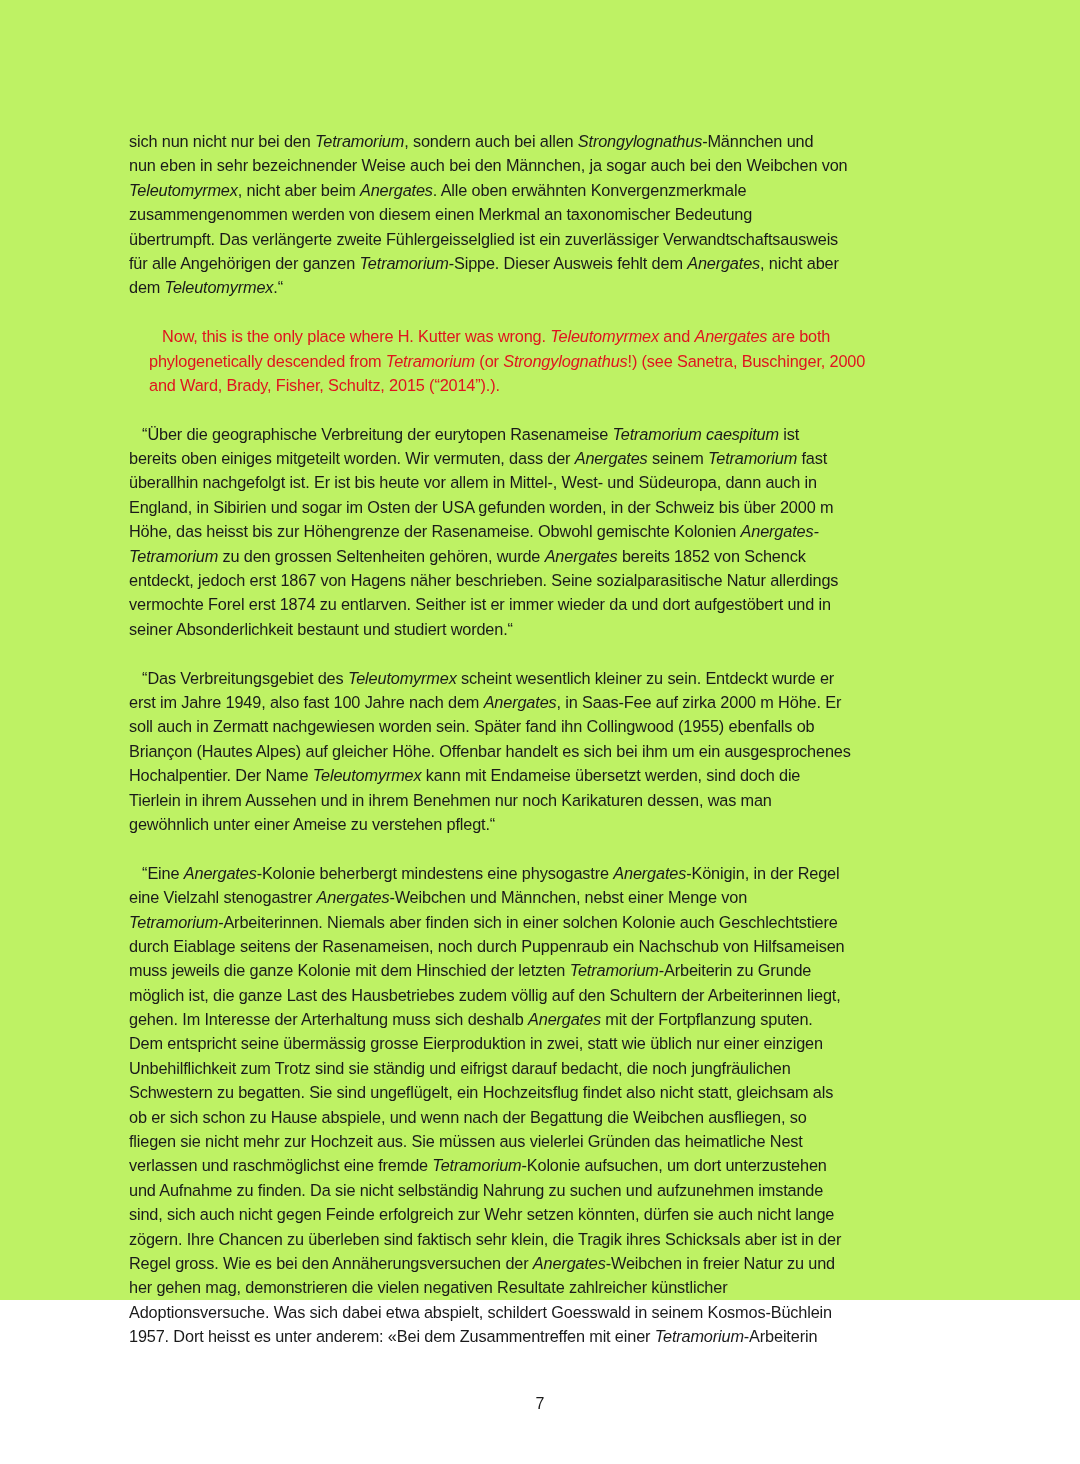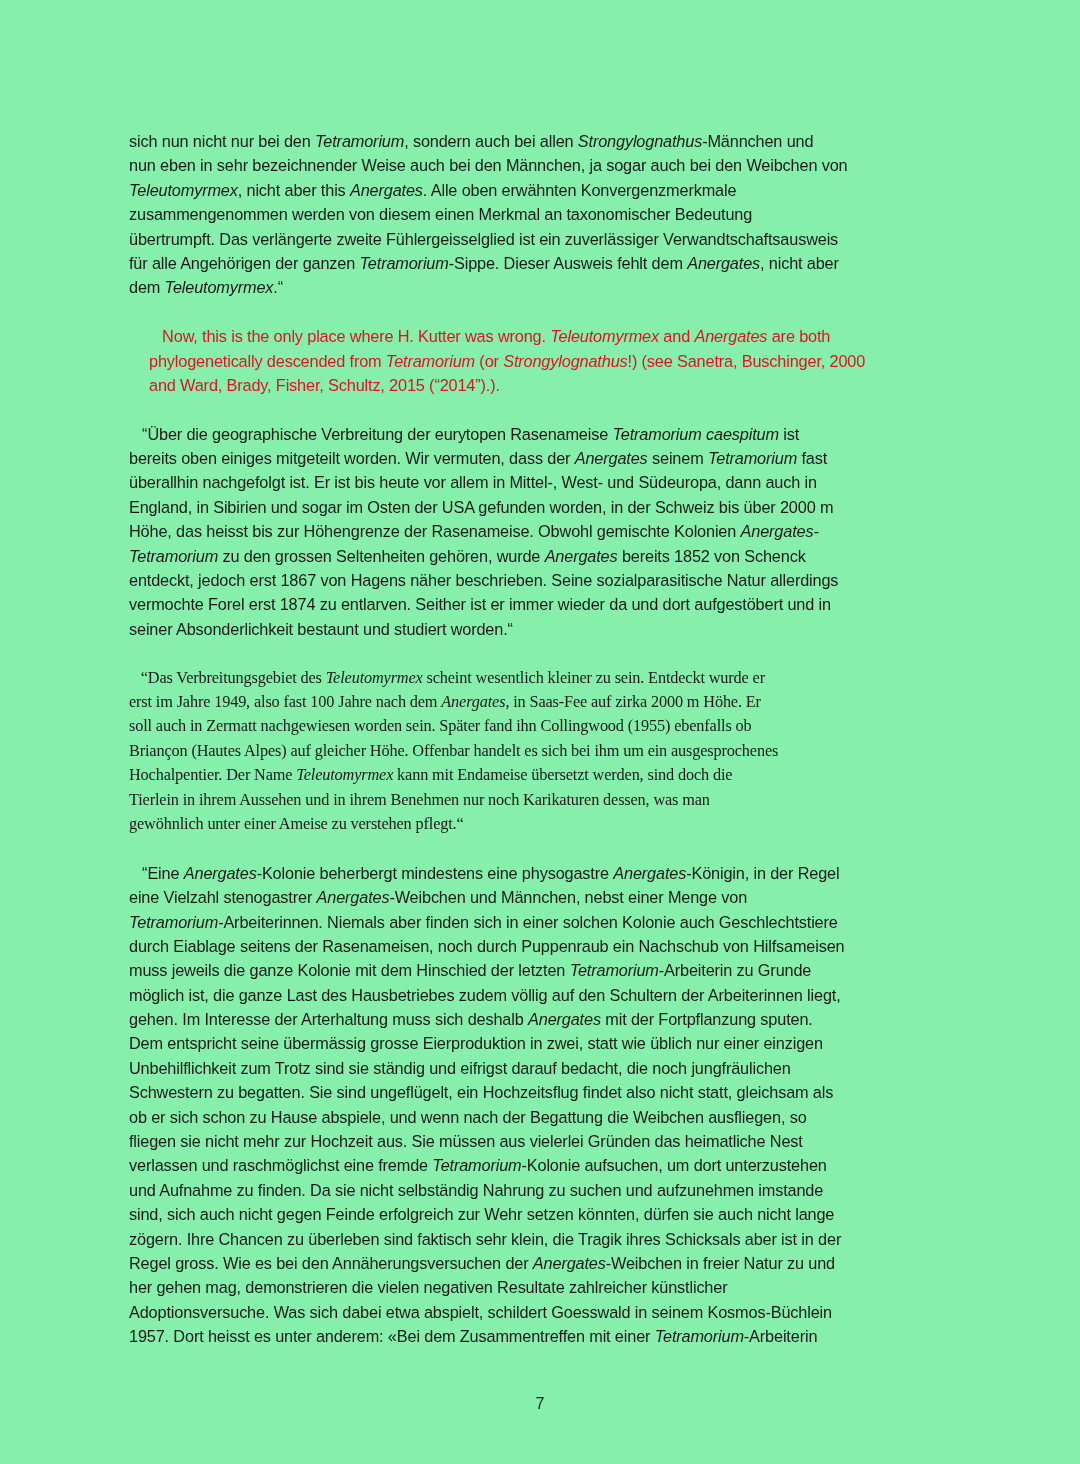--- a/index.html
+++ b/index.html
@@ -1,18 +1,18 @@
 <!DOCTYPE html>
 <html><head>
   <meta charset="utf-8">
   <style>
     html, body { margin: 0; padding: 0; background: #ffffff; }
     body { width: 1080px; height: 1464px; position: relative; overflow: hidden; }
     .page {
-      position: absolute; left: 0; top: 0; width: 1080px; height: 1464px; background: #86efac;
+      position: absolute; left: 0; top: 0; width: 1080px; height: 1300px; background: #bef264;
     }
     .content {
       position: absolute; left: 129px; top: 129px; width: 830px;
       font-family: "Liberation Sans", sans-serif;
       font-size: 16.3px; line-height: 24.4px; color: #1a1a1a;
       letter-spacing: -0.15px;
     }
     .line { white-space: nowrap; height: 24.4px; }
     .para { margin-bottom: 24.4px; }
     i { font-style: italic; }
@@ -22,21 +22,21 @@
     }
   </style>
 </head>
 <body>
 
 <div class="page">
   <div class="content" id="content">
       <div class="para" style="color: rgb(26, 26, 26);">
         <div class="line"><span>sich nun nicht nur bei den </span><i>Tetramorium</i><span>, sondern auch bei allen </span><i>Strongylognathus</i><span>-Männchen und</span></div>
         <div class="line"><span>nun eben in sehr bezeichnender Weise auch bei den Männchen, ja sogar auch bei den Weibchen von</span></div>
-        <div class="line"><i>Teleutomyrmex</i><span>, nicht aber this </span><i>Anergates</i><span>. Alle oben erwähnten Konvergenzmerkmale</span></div>
+        <div class="line"><i>Teleutomyrmex</i><span>, nicht aber beim </span><i>Anergates</i><span>. Alle oben erwähnten Konvergenzmerkmale</span></div>
         <div class="line"><span>zusammengenommen werden von diesem einen Merkmal an taxonomischer Bedeutung</span></div>
         <div class="line"><span>übertrumpft. Das verlängerte zweite Fühlergeisselglied ist ein zuverlässiger Verwandtschaftsausweis</span></div>
         <div class="line"><span>für alle Angehörigen der ganzen </span><i>Tetramorium</i><span>-Sippe. Dieser Ausweis fehlt dem </span><i>Anergates</i><span>, nicht aber</span></div>
         <div class="line"><span>dem </span><i>Teleutomyrmex</i><span>.“</span></div>
       </div>
       <div class="para" style="color: rgb(224, 20, 30); margin-left: 20px;">
         <div class="line"><span>&nbsp;&nbsp;&nbsp;Now, this is the only place where H. Kutter was wrong. </span><i>Teleutomyrmex</i><span> and </span><i>Anergates</i><span> are both</span></div>
         <div class="line"><span>phylogenetically descended from </span><i>Tetramorium</i><span> (or </span><i>Strongylognathus</i><span>!) (see Sanetra, Buschinger, 2000</span></div>
         <div class="line"><span>and Ward, Brady, Fisher, Schultz, 2015 (“2014”).).</span></div>
       </div>
@@ -44,21 +44,21 @@
         <div class="line"><span>&nbsp;&nbsp;&nbsp;“Über die geographische Verbreitung der eurytopen Rasenameise </span><i>Tetramorium caespitum</i><span> ist</span></div>
         <div class="line"><span>bereits oben einiges mitgeteilt worden. Wir vermuten, dass der </span><i>Anergates</i><span> seinem </span><i>Tetramorium</i><span> fast</span></div>
         <div class="line"><span>überallhin nachgefolgt ist. Er ist bis heute vor allem in Mittel-, West- und Südeuropa, dann auch in</span></div>
         <div class="line"><span>England, in Sibirien und sogar im Osten der USA gefunden worden, in der Schweiz bis über 2000 m</span></div>
         <div class="line"><span>Höhe, das heisst bis zur Höhengrenze der Rasenameise. Obwohl gemischte Kolonien </span><i>Anergates-</i></div>
         <div class="line"><i>Tetramorium</i><span> zu den grossen Seltenheiten gehören, wurde </span><i>Anergates</i><span> bereits 1852 von Schenck</span></div>
         <div class="line"><span>entdeckt, jedoch erst 1867 von Hagens näher beschrieben. Seine sozialparasitische Natur allerdings</span></div>
         <div class="line"><span>vermochte Forel erst 1874 zu entlarven. Seither ist er immer wieder da und dort aufgestöbert und in</span></div>
         <div class="line"><span>seiner Absonderlichkeit bestaunt und studiert worden.“</span></div>
       </div>
-      <div class="para" style="color: rgb(26, 26, 26); font-family: Liberation Serif, serif;">
+      <div class="para" style="color: rgb(26, 26, 26);">
         <div class="line"><span>&nbsp;&nbsp;&nbsp;“Das Verbreitungsgebiet des </span><i>Teleutomyrmex</i><span> scheint wesentlich kleiner zu sein. Entdeckt wurde er</span></div>
         <div class="line"><span>erst im Jahre 1949, also fast 100 Jahre nach dem </span><i>Anergates</i><span>, in Saas-Fee auf zirka 2000 m Höhe. Er</span></div>
         <div class="line"><span>soll auch in Zermatt nachgewiesen worden sein. Später fand ihn Collingwood (1955) ebenfalls ob</span></div>
         <div class="line"><span>Briançon (Hautes Alpes) auf gleicher Höhe. Offenbar handelt es sich bei ihm um ein ausgesprochenes</span></div>
         <div class="line"><span>Hochalpentier. Der Name </span><i>Teleutomyrmex</i><span> kann mit Endameise übersetzt werden, sind doch die</span></div>
         <div class="line"><span>Tierlein in ihrem Aussehen und in ihrem Benehmen nur noch Karikaturen dessen, was man</span></div>
         <div class="line"><span>gewöhnlich unter einer Ameise zu verstehen pflegt.“</span></div>
       </div>
       <div class="para" style="color: rgb(26, 26, 26);">
         <div class="line"><span>&nbsp;&nbsp;&nbsp;“Eine </span><i>Anergates</i><span>-Kolonie beherbergt mindestens eine physogastre </span><i>Anergates</i><span>-Königin, in der Regel</span></div>

